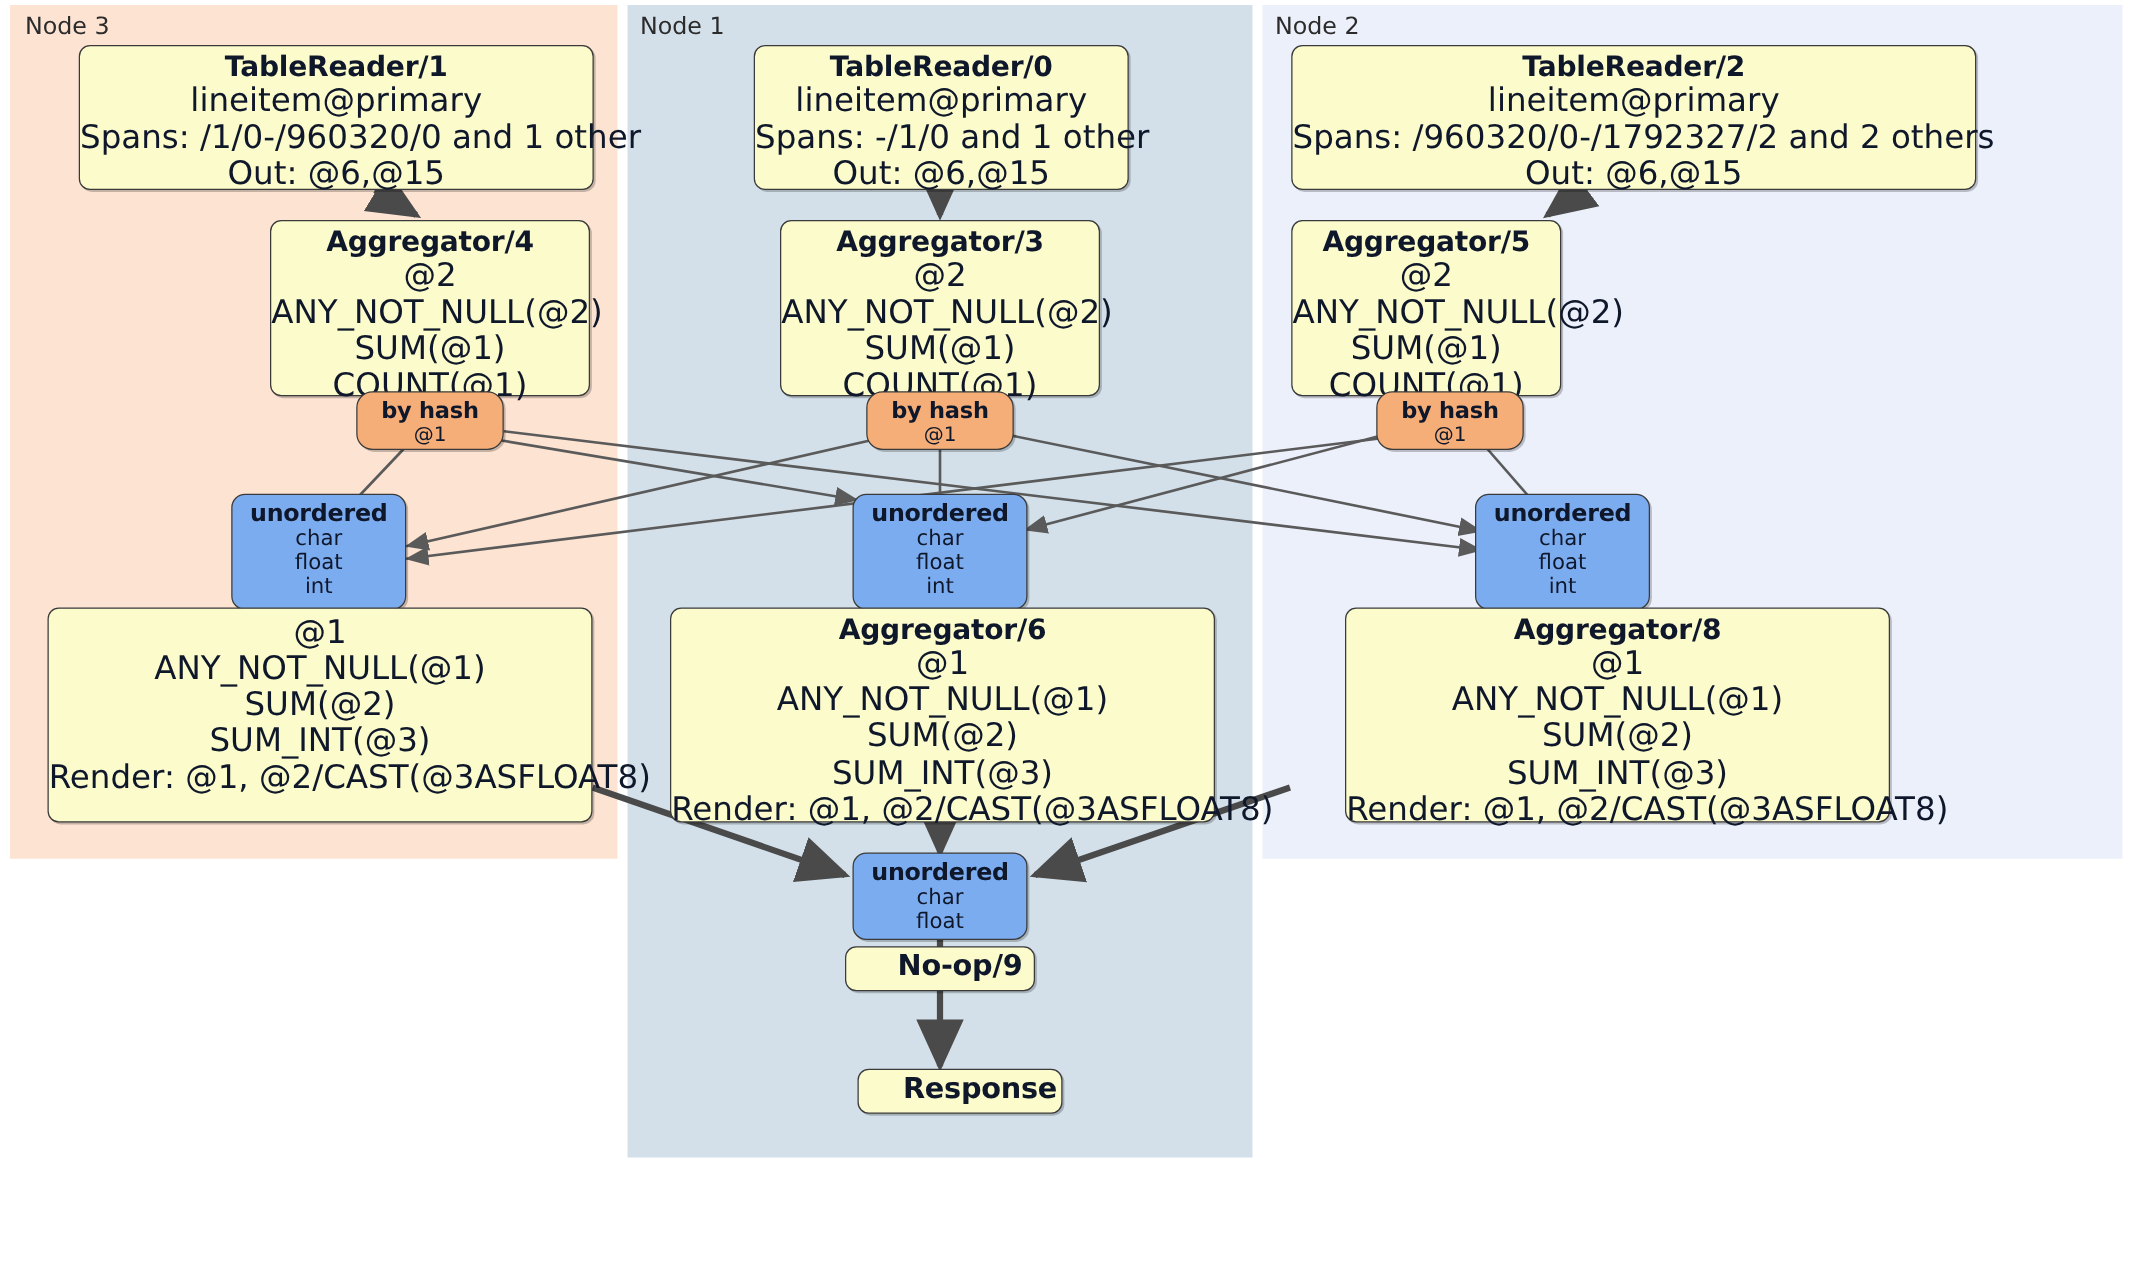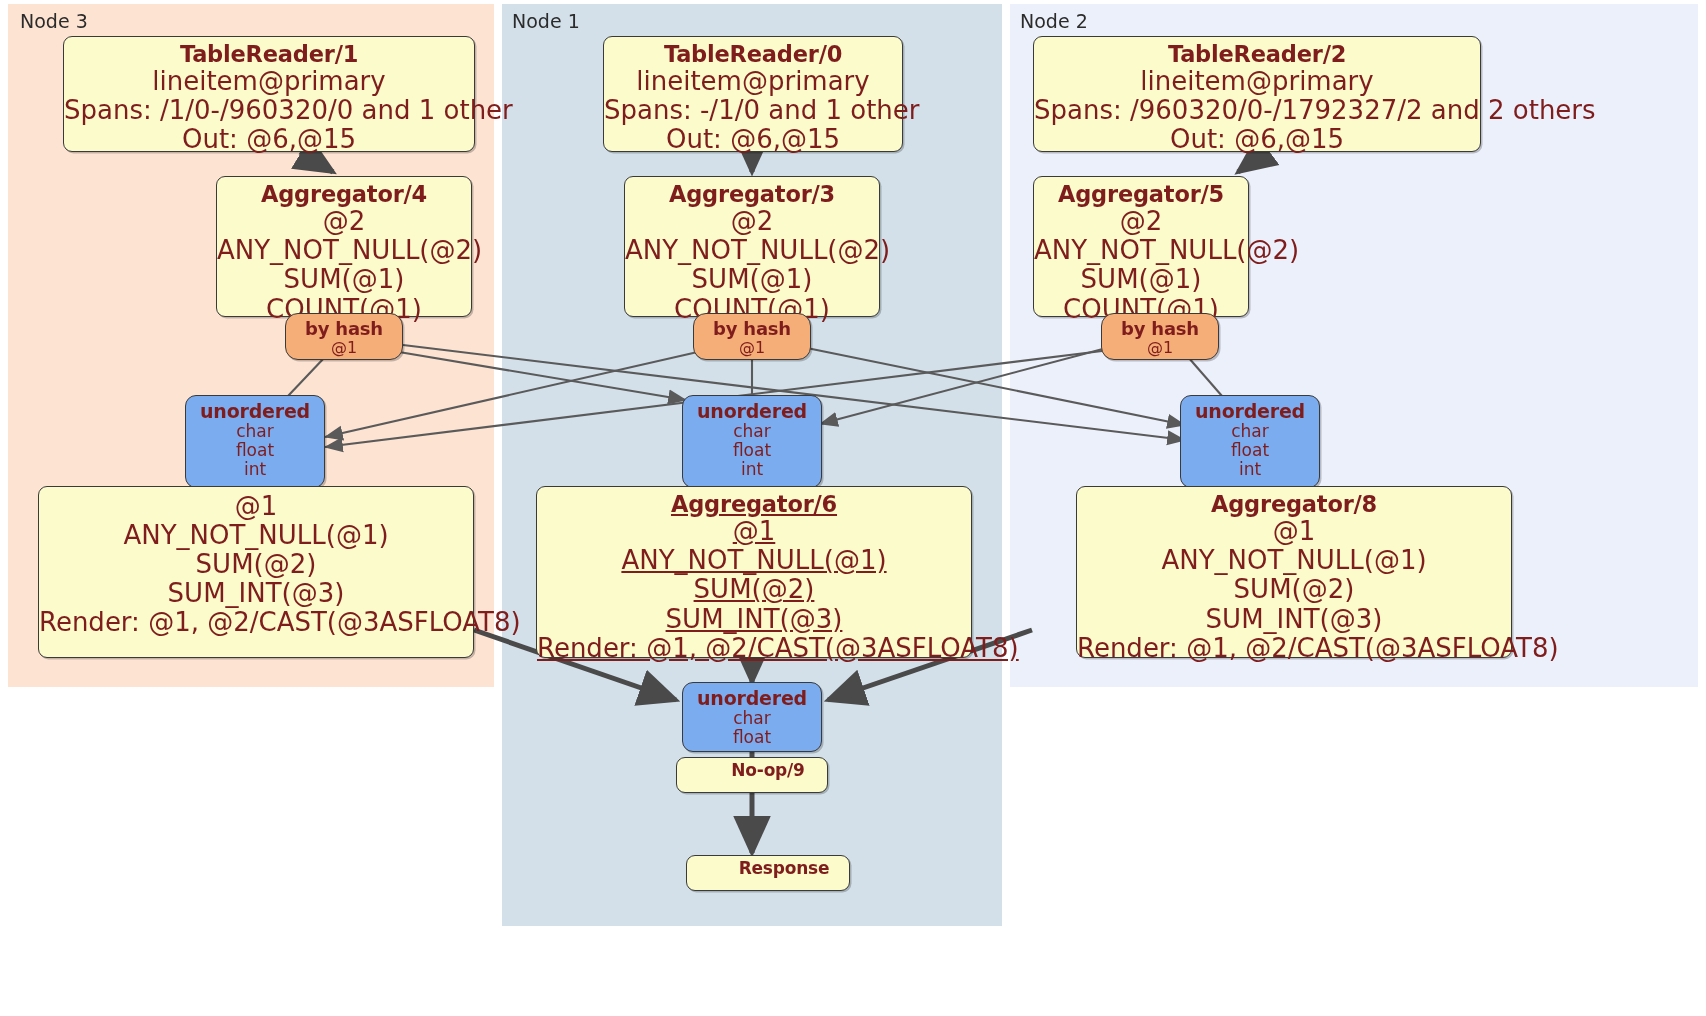--- a/index.html
+++ b/index.html
@@ -44,21 +44,21 @@
     pointer-events: none;
   }
 
   
   .box {
     position: absolute;
     box-sizing: border-box;
     border: 1.6px solid #3a3a3a;
     border-radius: 9px;
     text-align: center;
-    color: #7f1d1d;
+    color: #0f172a;
     line-height: 1.12;
     padding-top: 5px;
     overflow: visible;
   }
   .proc {
     background: #FBFBCC;
     box-shadow: 1.5px 1.5px 0 rgba(0,0,0,0.22);
   }
   .router {
     background: #F6AE78;
@@ -79,21 +79,21 @@
   }
   .detail {
     display: block;
     font-size: 26px;
     white-space: nowrap;
   }
   .router .title { font-size: 18px; }
   .router .detail { font-size: 16px; }
   .sync .title { font-size: 19px; }
   .sync .detail { font-size: 17px; }
-  .small-box .title { font-size: 17px; padding-left: 32px; }
+  .small-box .title { font-size: 23px; padding-left: 32px; }
 </style>
 </head>
 <body>
 
 <div id="canvas">
 
   <div class="cluster" id="cluster-node3" style="background: rgb(253, 227, 210);"></div>
   <div class="cluster" id="cluster-node1" style="background: rgb(211, 224, 234);"></div>
   <div class="cluster" id="cluster-node2" style="background: rgb(236, 240, 251);"></div>
 
@@ -208,21 +208,21 @@
     <span class="detail">@1</span>
   </div>
 
   <div class="box sync" style="left:682px; top:395px; width:140px; height:93px;">
     <span class="title">unordered</span>
     <span class="detail">char</span>
     <span class="detail">float</span>
     <span class="detail">int</span>
   </div>
 
-  <div class="box proc" style="left:536px; top:486px; width:436px; height:172px;text-decoration:underline;">
+  <div class="box proc" style="left:536px; top:486px; width:436px; height:172px;">
     <span class="title">Aggregator/6</span>
     <span class="detail">@1</span>
     <span class="detail">ANY_NOT_NULL(@1)</span>
     <span class="detail">SUM(@2)</span>
     <span class="detail">SUM_INT(@3)</span>
     <span class="detail">Render: @1, @2/CAST(@3ASFLOAT8)</span>
   </div>
 
   <div class="box sync" style="left:682px; top:682px; width:140px; height:70px;">
     <span class="title">unordered</span>
@@ -231,21 +231,21 @@
   </div>
 
   <div class="box proc small-box" style="left:676px; top:757px; width:152px; height:36px; padding-top:3px;">
     <span class="title">No-op/9</span>
   </div>
 
   <div class="box proc small-box" style="left:670px; top:855px; width:164px; height:36px; padding-top:3px;margin-left:16px;">
     <span class="title">Response</span>
   </div>
 
-  <div class="box proc" style="left:1033px; top:36px; width:448px; height:116px;">
+  <div class="box proc" style="left:1033px; top:36px; width:548px; height:116px;">
     <span class="title">TableReader/2</span>
     <span class="detail">lineitem@primary</span>
     <span class="detail">Spans: /960320/0-/1792327/2 and 2 others</span>
     <span class="detail">Out: @6,@15</span>
   </div>
 
   <div class="box proc" style="left:1033px; top:176px; width:216px; height:141px;">
     <span class="title">Aggregator/5</span>
     <span class="detail">@2</span>
     <span class="detail">ANY_NOT_NULL(@2)</span>

